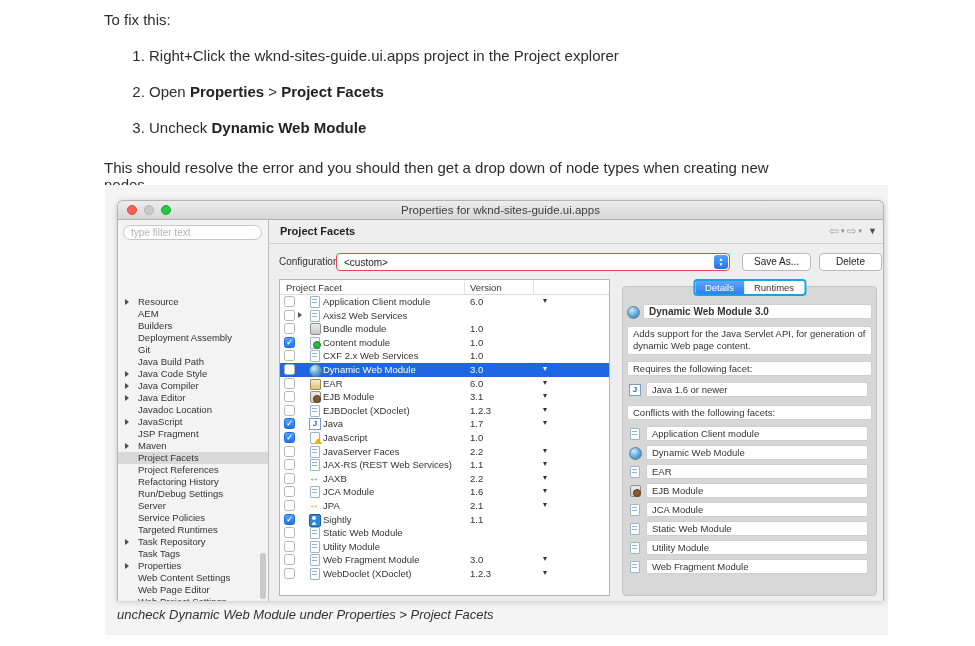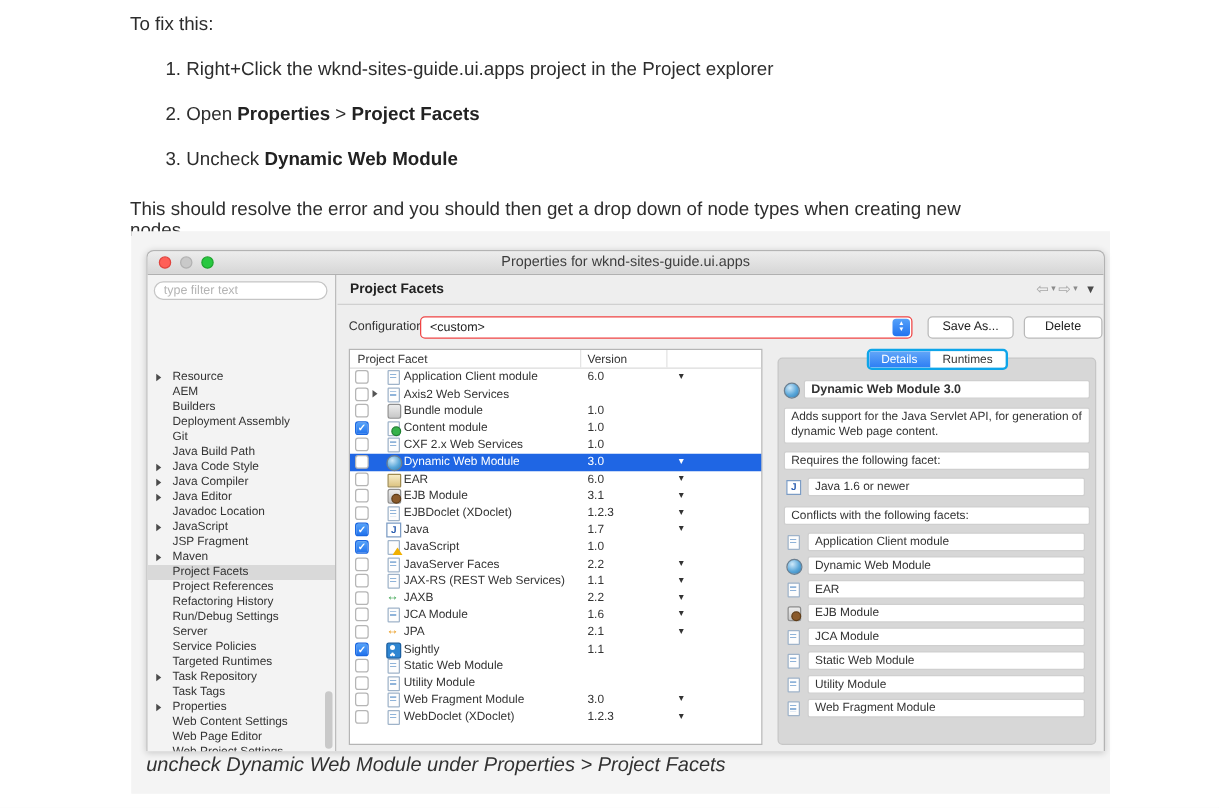--- a/index.html
+++ b/index.html
@@ -10,21 +10,21 @@
   
   .article { position:absolute; left:104px; top:11px; width:690px; }
   .intro { font-size:15px; }
   ol.steps { margin:17px 0 0 0; padding-left:45px; }
   ol.steps li { font-size:15px; margin-bottom:14px; line-height:1.45; }
   ol.steps li b { color:#222; }
   .closing { font-size:15px; margin-top:21px; }
 
   
   .figure { position:absolute; left:105px; top:185px; width:783px; height:450px; background:#f4f4f4; }
-  .caption { position:absolute; left:12px; bottom:13px; font-size:16px; font-style:italic; color:#323232; }
+  .caption { position:absolute; left:12px; bottom:13px; font-size:13px; font-style:italic; color:#323232; }
 
   
   .dialog { position:absolute; left:12px; top:15px; width:767px; height:401px; background:#eeeeee;
             border:1px solid #b3b3b3; border-bottom:none; border-radius:6px 6px 0 0;
             box-shadow:0 1px 6px rgba(0,0,0,.18); overflow:hidden; }
   .titlebar { position:absolute; left:0; top:0; right:0; height:19px;
               background:linear-gradient(#ededed,#d6d6d6); border-bottom:1px solid #b0b0b0;
               border-radius:5px 5px 0 0; }
   .title-text { position:absolute; left:0; right:0; top:3px; text-align:center; font-size:11.5px; color:#3d3d3d; }
   .lights { position:absolute; left:9px; top:4px; display:flex; gap:7px; }

